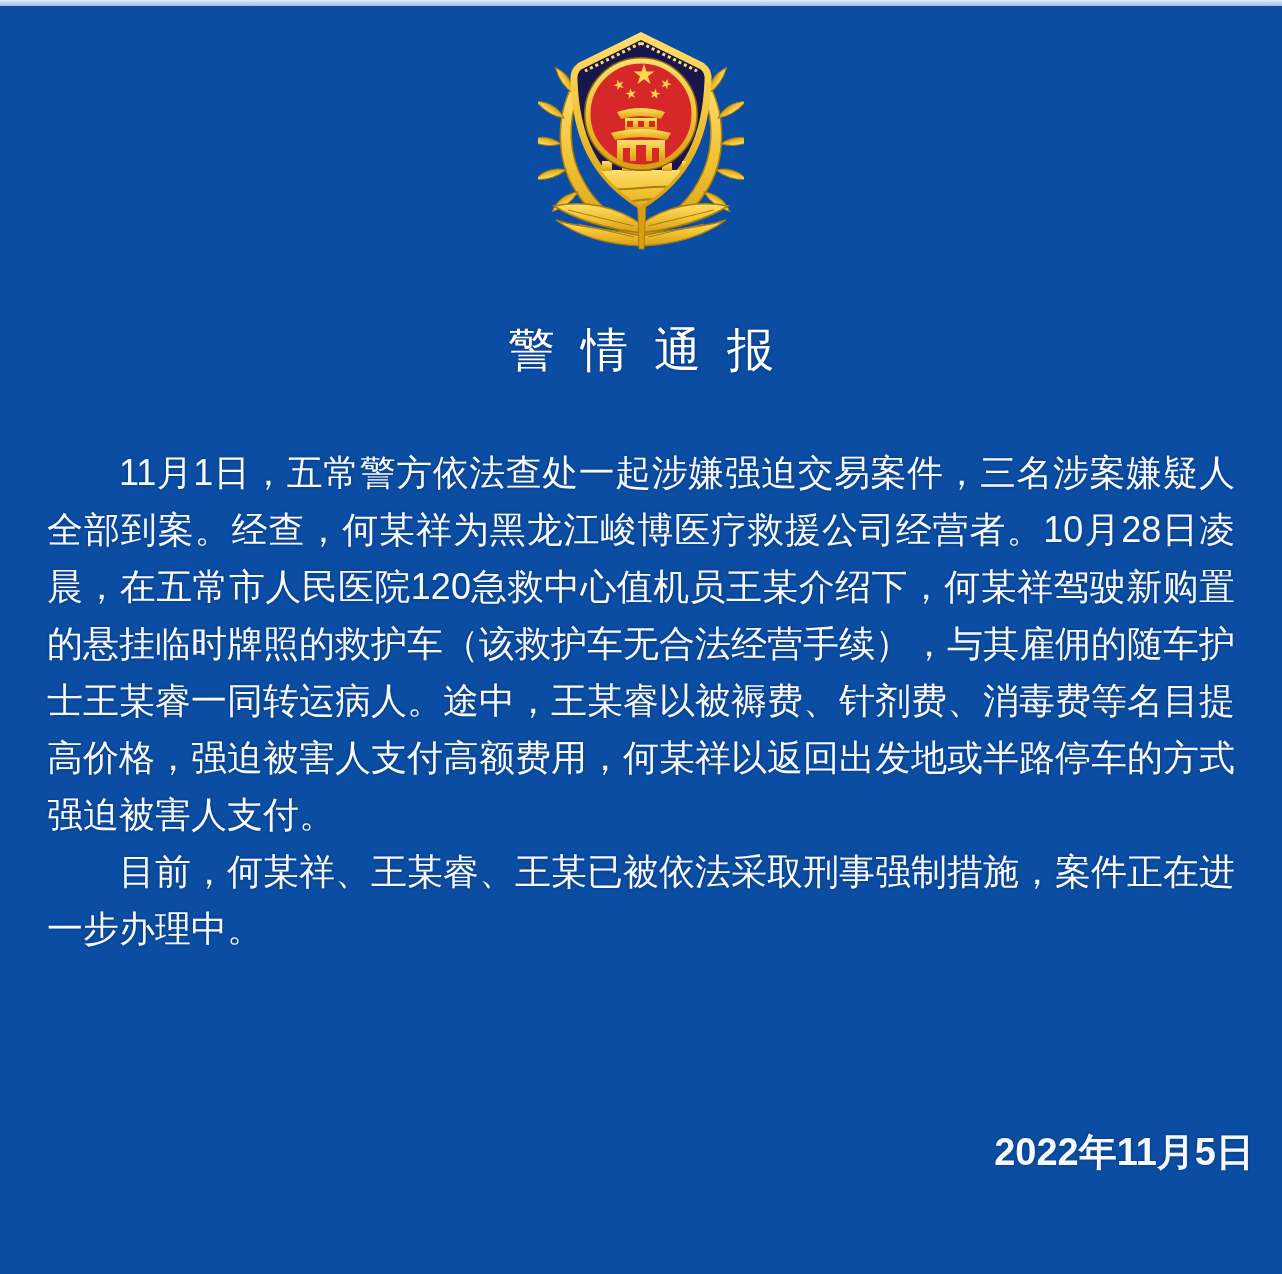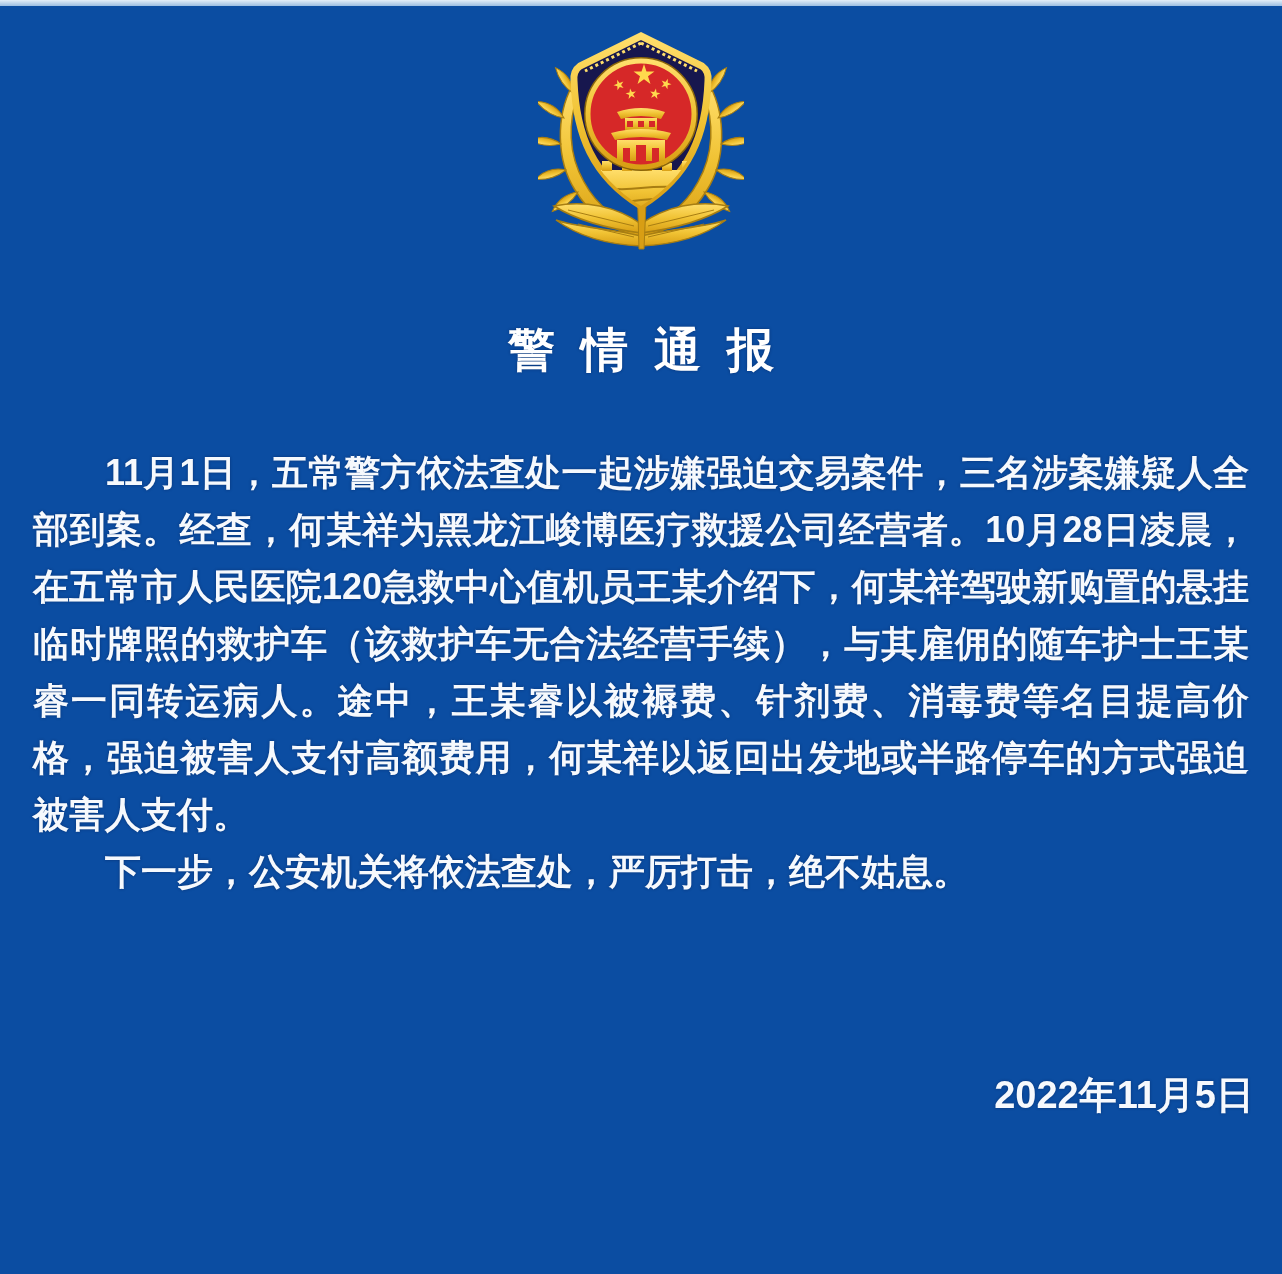--- a/index.html
+++ b/index.html
@@ -21,32 +21,32 @@
     width: 206px;
     height: 222px;
     margin: 24px auto 0;
   }
   .emblem-wrap svg { display: block; width: 206px; height: 222px; }
   .notice-title {
     margin-top: 72px;
     text-align: center;
     color: #FFFFFF;
     font-size: 47px;
-    font-weight: bold;
+    font-weight: normal;
     line-height: 52px;
     letter-spacing: 26px;
     text-indent: 26px; 
     text-shadow: 0 0 3px rgba(3, 18, 60, 0.45);
   }
   .notice-body {
     margin-top: 68px;
-    padding: 0 33px;
+    padding: 0 47px;
     color: #F6F9FD;
     font-size: 36px;
-    font-weight: bold;
+    font-weight: normal;
     line-height: 57px;
     text-align: justify;
     text-shadow: 0 0 3px rgba(3, 18, 60, 0.45);
   }
   .notice-body p {
     margin: 0;
     text-indent: 2em;
   }
   .signature {
     margin-top: 164px;
@@ -133,18 +133,18 @@
       <rect x="85" y="118" width="7" height="13" fill="#D62828"></rect>
       <rect x="114" y="118" width="7" height="13" fill="#D62828"></rect>
     </g>
   </svg>
 </div>
 
 <div class="notice-title">警情通报</div>
 
 <div class="notice-body">
   <p>11月1日，五常警方依法查处一起涉嫌强迫交易案件，三名涉案嫌疑人全部到案。经查，何某祥为黑龙江峻博医疗救援公司经营者。10月28日凌晨，在五常市人民医院120急救中心值机员王某介绍下，何某祥驾驶新购置的悬挂临时牌照的救护车（该救护车无合法经营手续），与其雇佣的随车护士王某睿一同转运病人。途中，王某睿以被褥费、针剂费、消毒费等名目提高价格，强迫被害人支付高额费用，何某祥以返回出发地或半路停车的方式强迫被害人支付。</p>
-  <p>下一步，公安机关将依法查处，严厉打击，绝不姑息。</p>
+  <p>目前，何某祥、王某睿、王某已被依法采取刑事强制措施，案件正在进一步办理中。</p>
 </div>
 
 <div class="signature">
   <div>2022年11月5日</div>
 </div>
 
 </body></html>

